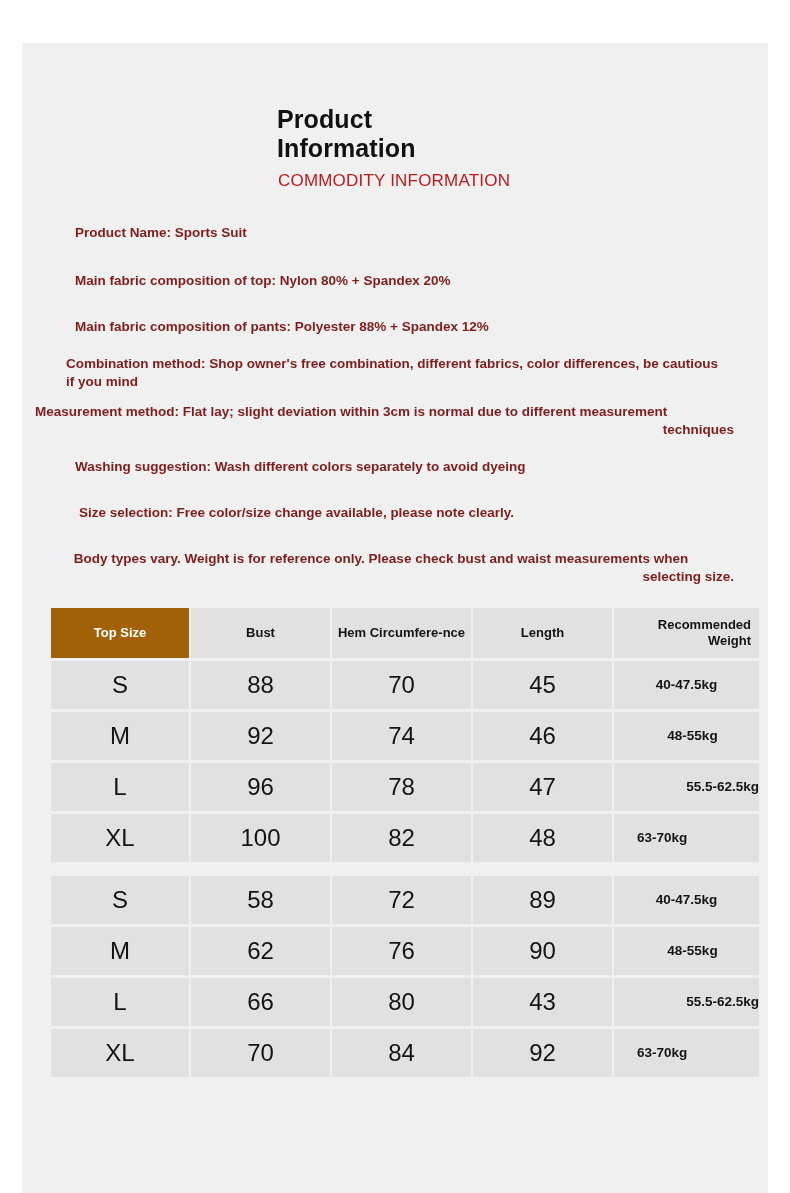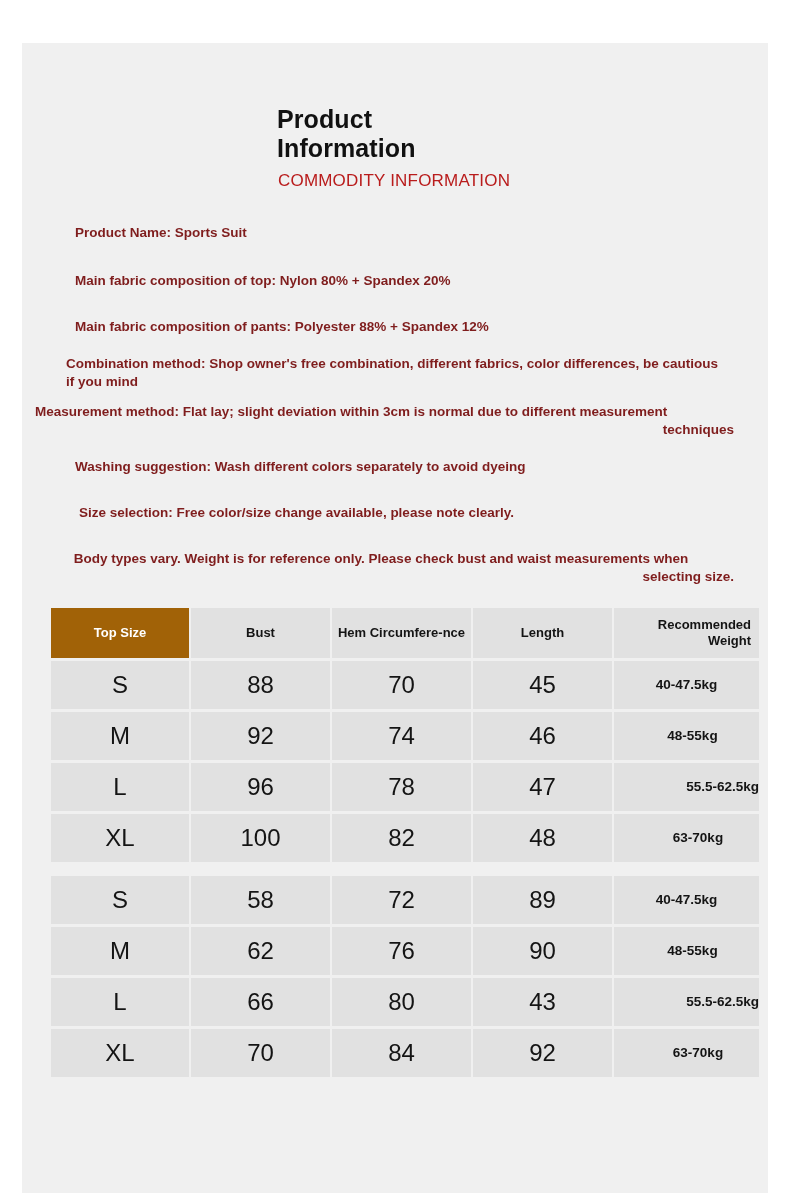--- a/index.html
+++ b/index.html
@@ -122,21 +122,21 @@
     font-weight: normal;
     line-height: 1;
   }
   .data-row td.cell-weight {
     font-size: 13.5px;
     font-weight: bold;
   }
   .data-row.r-s  td.cell-weight { text-align: center; }
   .data-row.r-m  td.cell-weight { padding-left: 12px; }
   .data-row.r-l  td.cell-weight { text-align: right; padding-left: 24px; }
-  .data-row.r-xl td.cell-weight { text-align: center; padding-left: 23px; }
+  .data-row.r-xl td.cell-weight { text-align: left; padding-left: 23px; }
 </style>
 </head>
 <body>
 
 <div class="page">
 
   <div class="title-block">
     <div class="title-line">Product</div>
     <div class="title-line">Information</div>
   </div>

